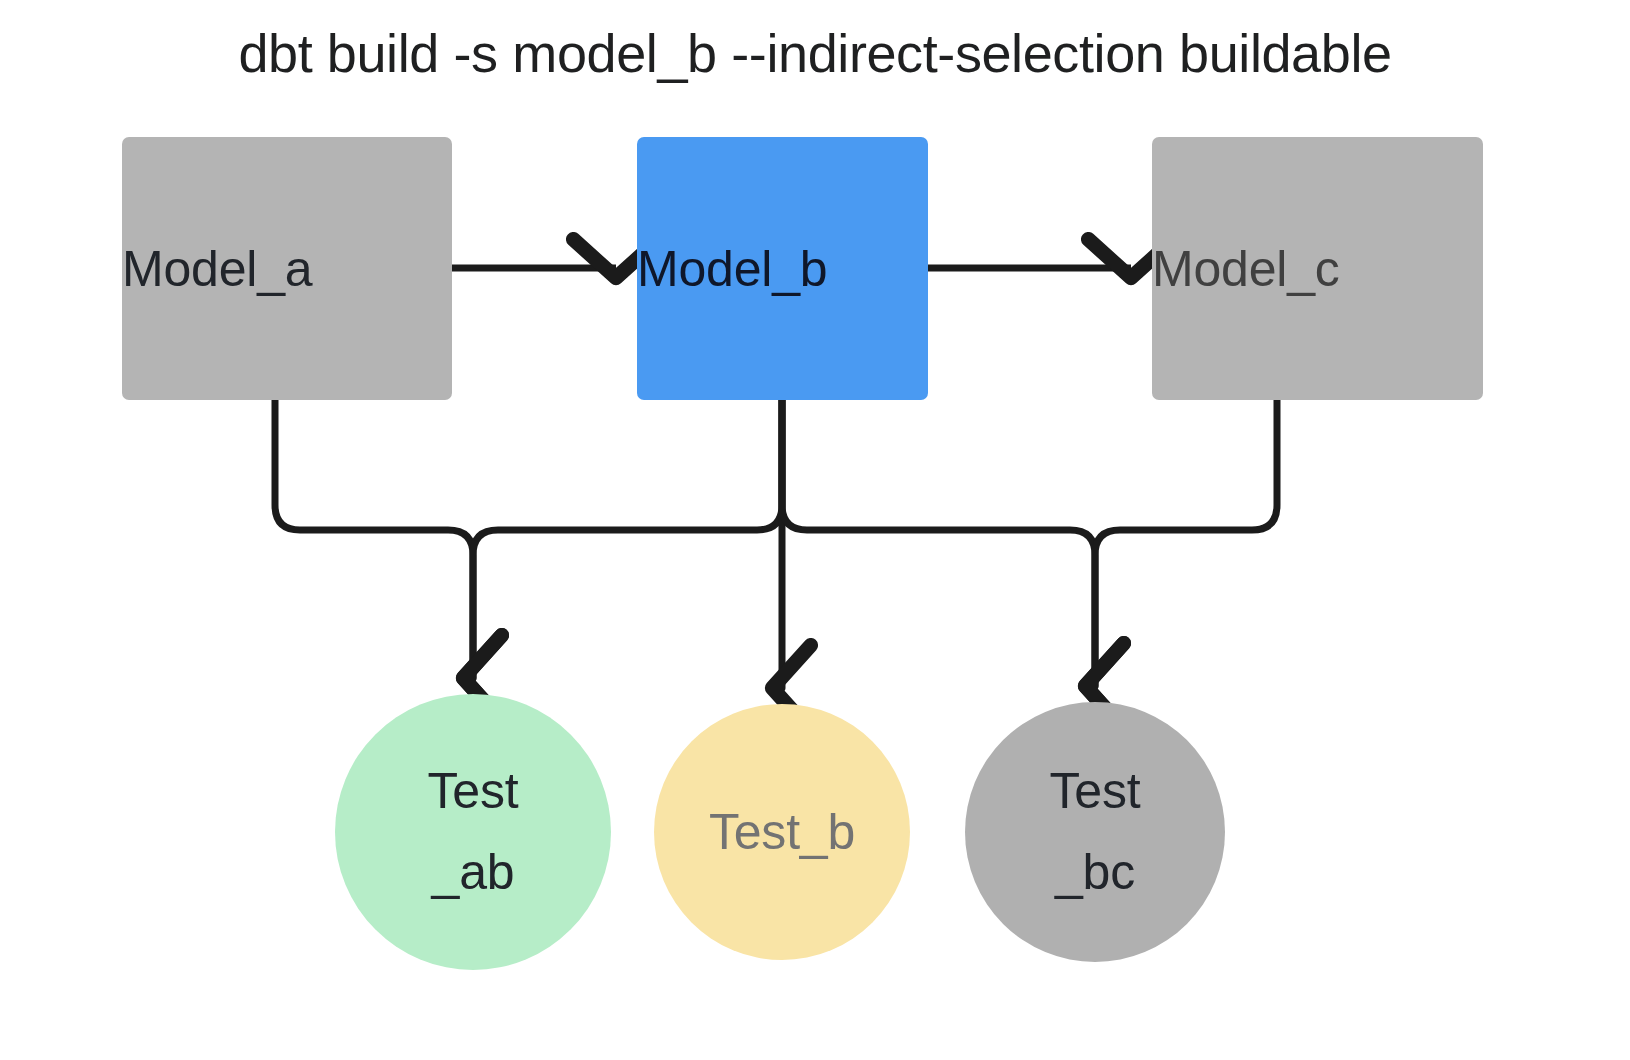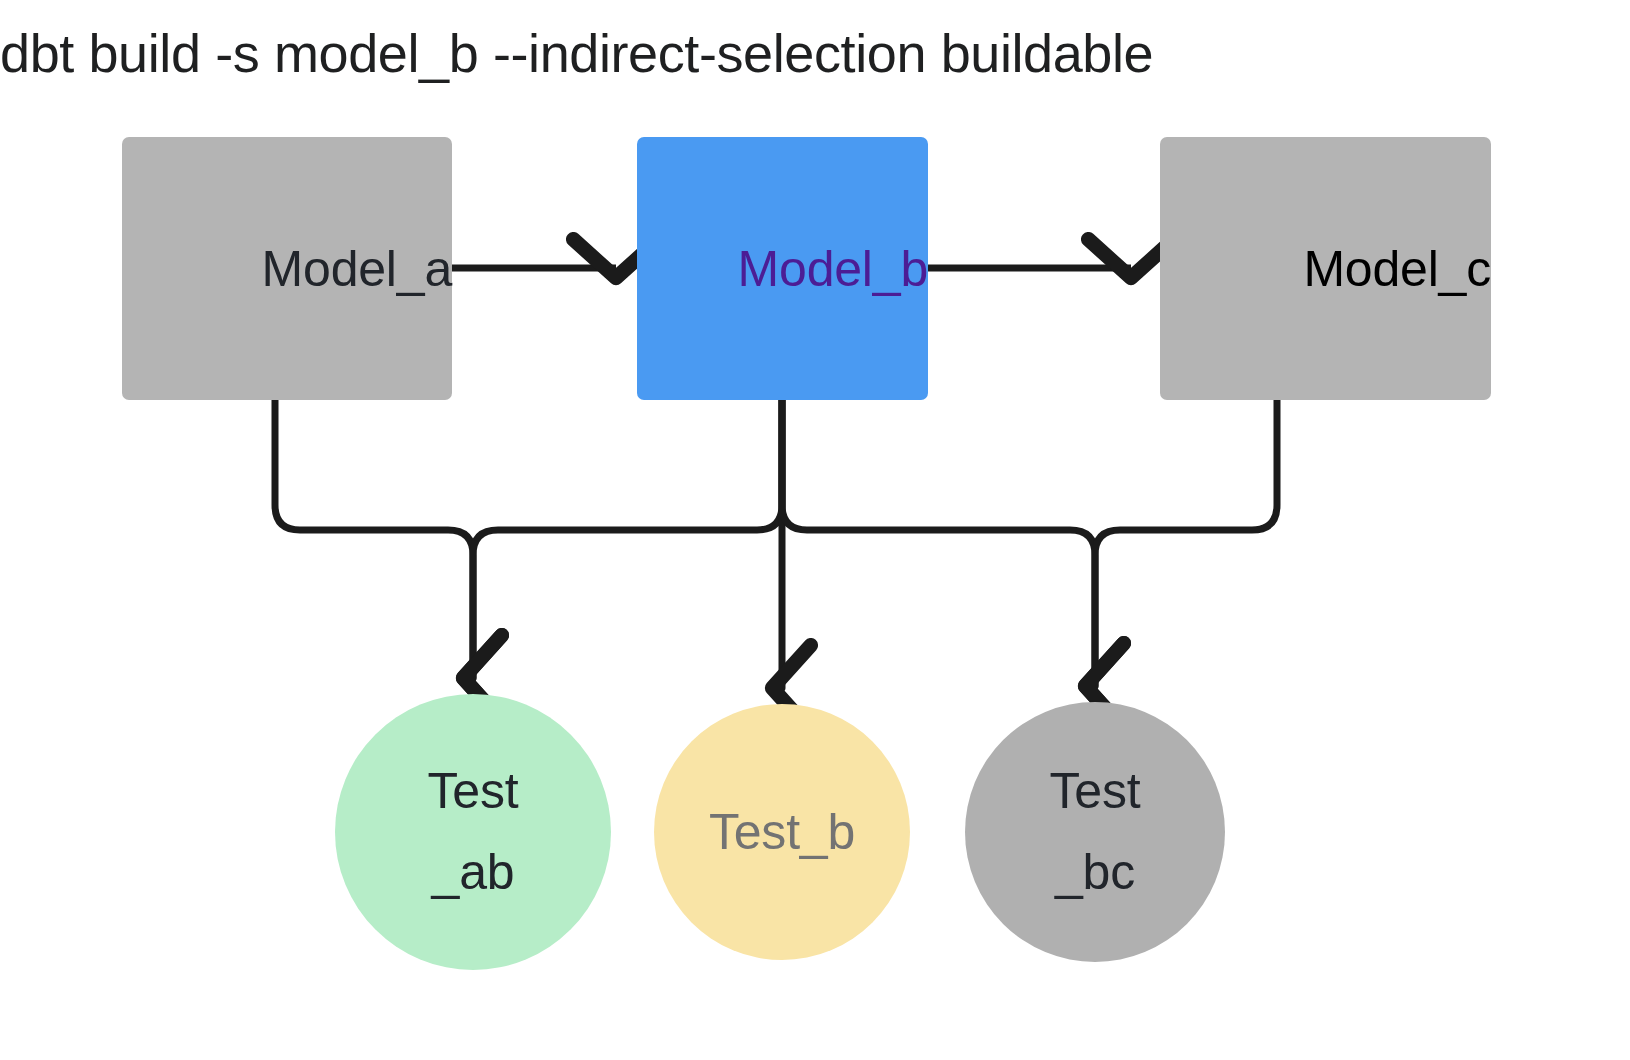--- a/index.html
+++ b/index.html
@@ -23,32 +23,33 @@
     top: 0;
     width: 1630px;
     height: 1060px;
     pointer-events: none;
   }
   .title {
     position: absolute;
     left: 0;
     top: 22px;
     width: 1630px;
+    text-align: center;
     font-size: 54px;
     font-weight: 400;
     color: #1f2021;
     letter-spacing: -0.4px;
     white-space: nowrap;
   }
   .node-box {
     position: absolute;
     border-radius: 7px;
     display: flex;
     align-items: center;
-    justify-content: flex-end;
+    justify-content: flex-start;
     font-size: 50px;
     font-weight: 400;
     letter-spacing: -0.2px;
   }
   .node-circle {
     position: absolute;
     border-radius: 50%;
     display: flex;
     flex-direction: column;
     align-items: center;
@@ -88,25 +89,25 @@
 
     <path d="M782,400 L782,505 Q782,530 807,530 L1070,530 Q1095,530 1095,555 L1095,686" fill="none" stroke="#1b1b1b" stroke-width="7" stroke-linecap="round" marker-end="url(#ah)"></path>
 
     <path d="M1277,400 L1277,505 Q1277,530 1252,530 L1120,530 Q1095,530 1095,555 L1095,686" fill="none" stroke="#1b1b1b" stroke-width="7" stroke-linecap="round" marker-end="url(#ah)"></path>
   </svg>
 
   <div class="node-box" style="left:122px; top:137px; width:330px; height:263px; background:#b4b4b4; color:#21252b;">
     <span>Model_a</span>
   </div>
 
-  <div class="node-box" style="left:637px; top:137px; width:291px; height:263px; background:#4a9af2; color:#4c1d95;">
+  <div class="node-box" style="left:637px; top:137px; width:291px; height:263px; background:#4a9af2; color:#0f172a;">
     <span>Model_b</span>
   </div>
 
-  <div class="node-box" style="left:1152px; top:137px; width:331px; height:263px; background:#b4b4b4; color:#000000;margin-left:8px;">
+  <div class="node-box" style="left:1152px; top:137px; width:331px; height:263px; background:#b4b4b4; color:#404040;">
     <span>Model_c</span>
   </div>
 
   <div class="node-circle" style="left:335px; top:694px; width:276px; height:276px; background:#b6edc8; color:#21252b;">
     <span class="ln">Test</span>
     <span class="ln">_ab</span>
   </div>
 
   <div class="node-circle" style="left:654px; top:704px; width:256px; height:256px; background:#f9e4a6; color:#737373;">
     <span class="ln">Test_b</span>

